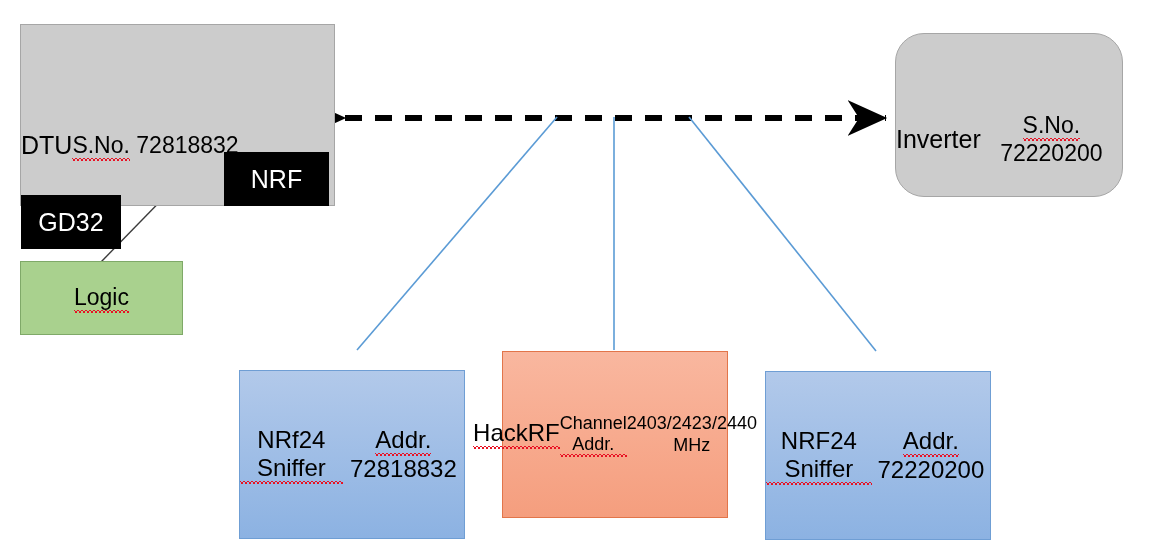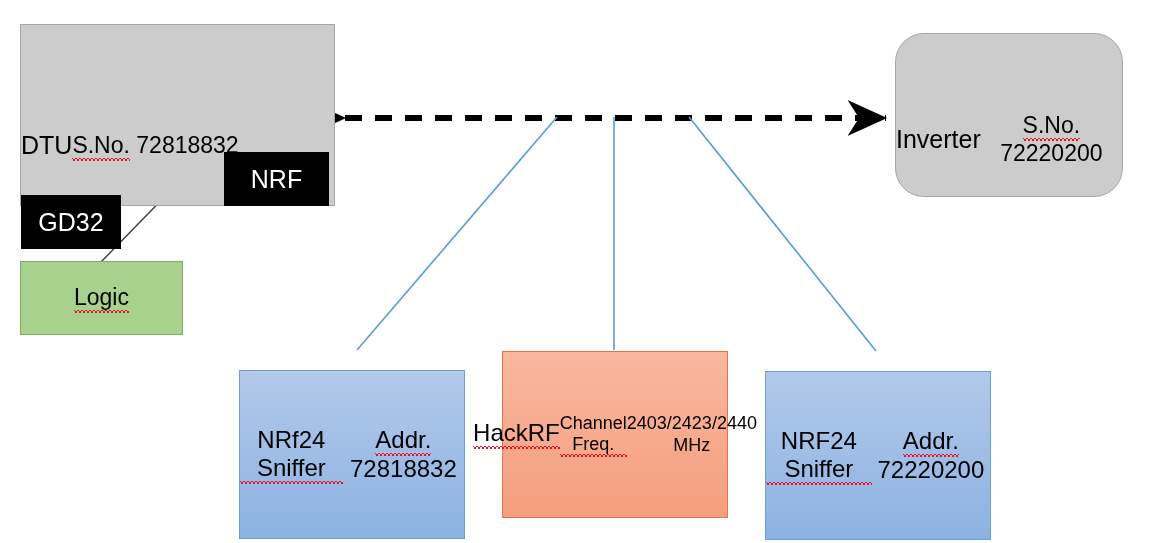--- a/index.html
+++ b/index.html
@@ -168,21 +168,21 @@
     <div><span class="sq">Logic</span></div>
   </div>
 
   <div class="box blue-box" id="sniffer-left">
     <div class="sniffer-line"><span class="sq">NRf24 Sniffer</span></div>
     <div class="sniffer-line"><span class="sq">Addr.</span> <span>72818832</span></div>
   </div>
 
   <div class="box orange-box" id="hackrf-box">
     <div class="hackrf-title"><span class="sq">HackRF</span></div>
-    <div class="hackrf-line"><span class="sq">Channel Freq.</span></div>
+    <div class="hackrf-line"><span class="sq">Channel Addr.</span></div>
     <div class="hackrf-line">2403/2423/2440 MHz</div>
   </div>
 
   <div class="box blue-box" id="sniffer-right">
     <div class="sniffer-line"><span class="sq">NRF24 Sniffer</span></div>
     <div class="sniffer-line"><span class="sq">Addr.</span> <span>72220200</span></div>
   </div>
 
 </div>
 

